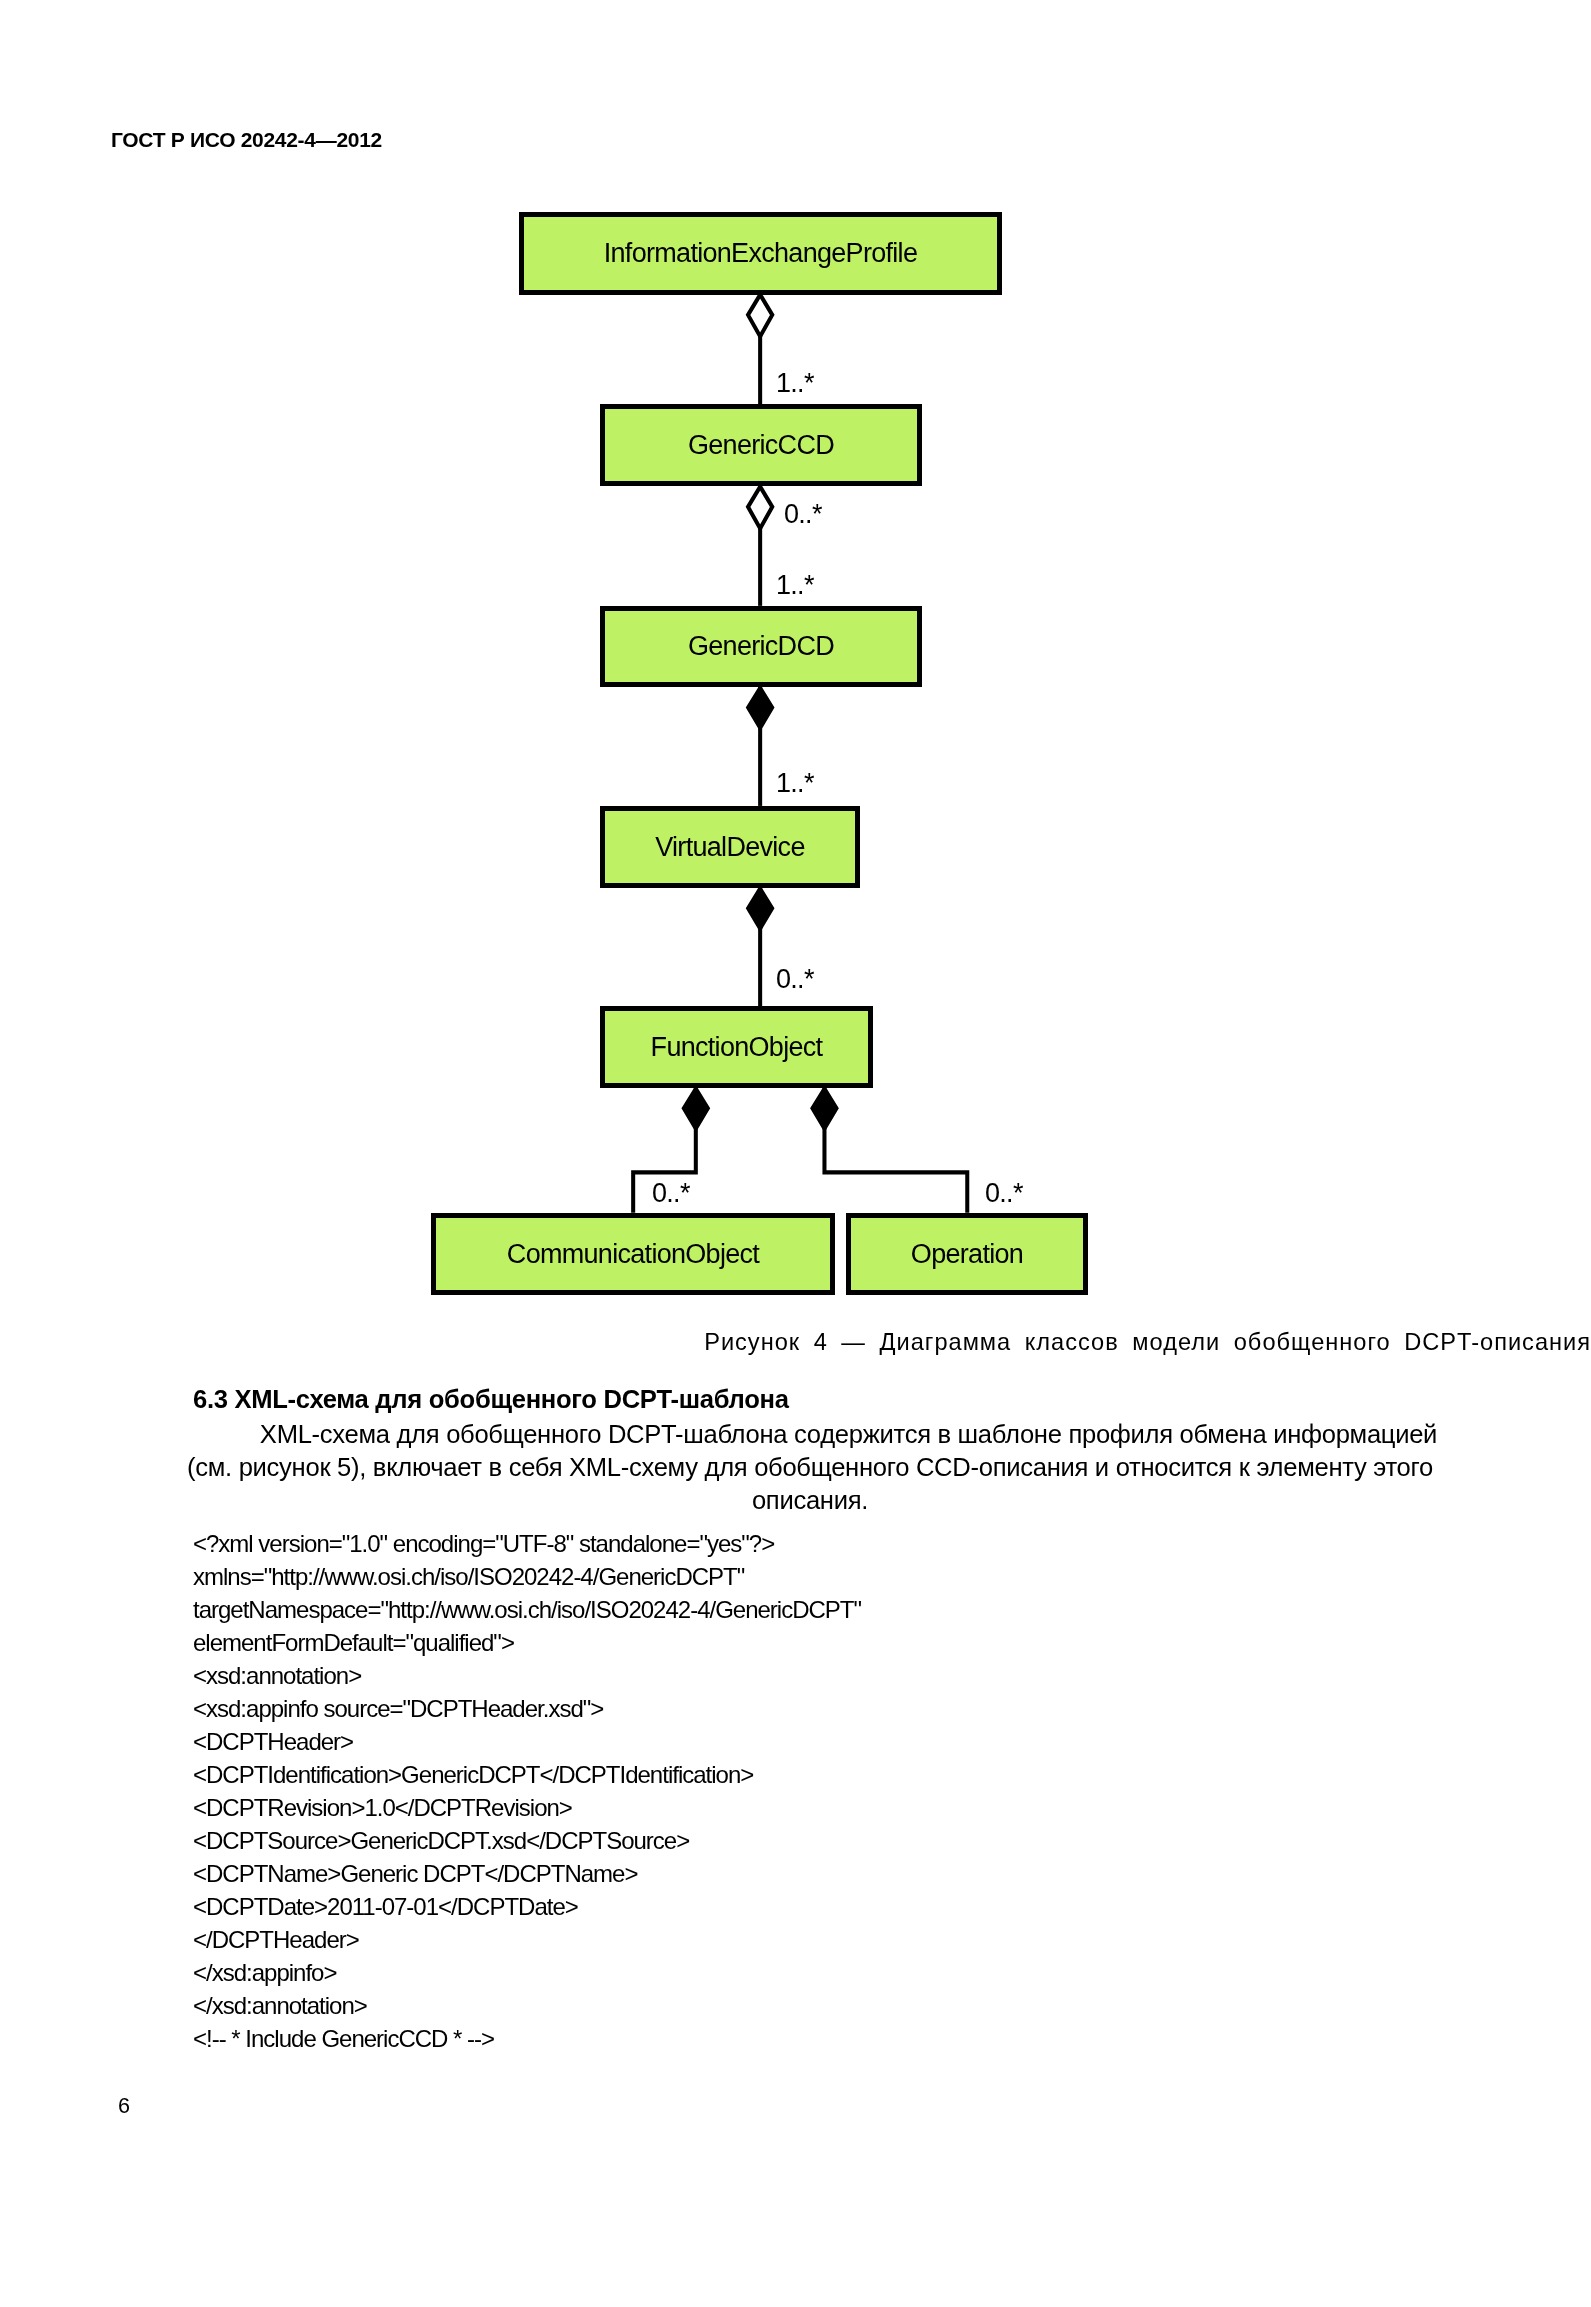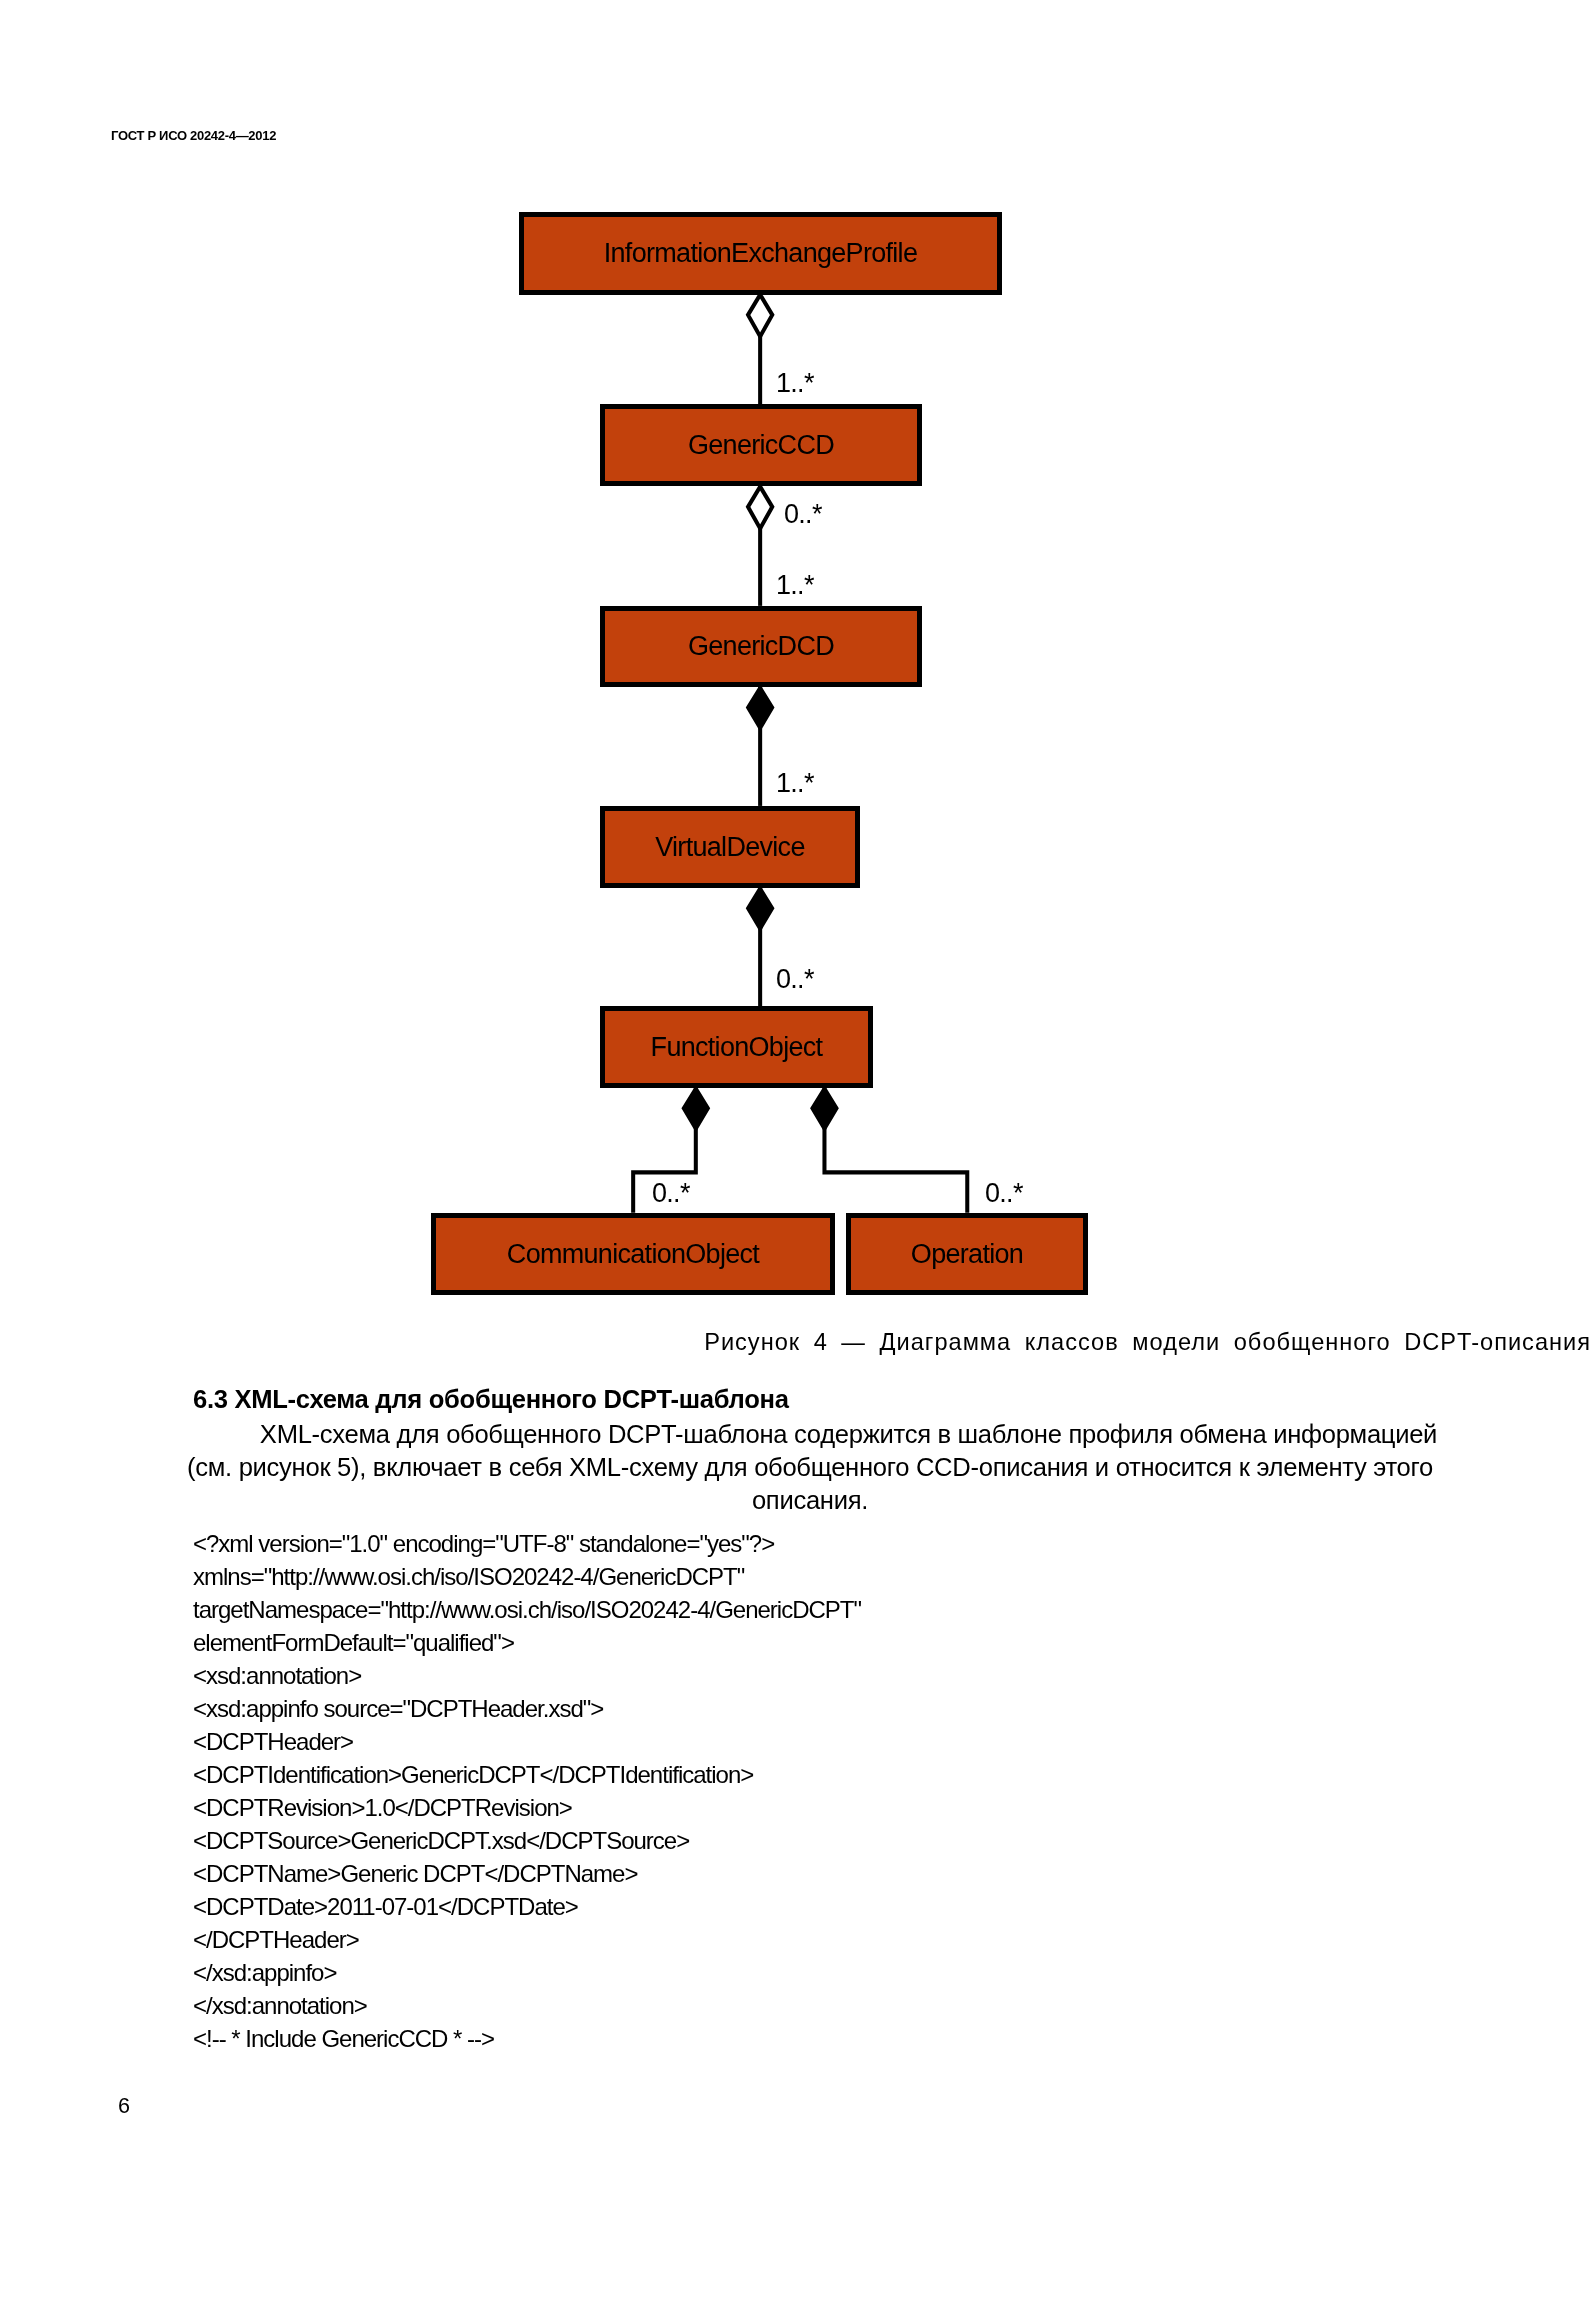--- a/index.html
+++ b/index.html
@@ -6,28 +6,28 @@
   #page{
     position:relative;
     width:1591px;height:2307px;
     background:#ffffff;
     font-family:"Liberation Sans","DejaVu Sans",sans-serif;
     color:#000;
     overflow:hidden;
   }
   #doc-header{
     position:absolute;left:111px;top:128px;
-    font-size:13px;font-weight:bold;letter-spacing:-0.3px;
+    font-size:21px;font-weight:bold;letter-spacing:-0.3px;
     white-space:nowrap;
   }
   
   #diagram-svg{position:absolute;left:0;top:0;z-index:1;}
   .clsbox{
     position:absolute;z-index:2;
-    box-sizing:border-box;border:5.4px solid #000;background:#c2410c;
+    box-sizing:border-box;border:5.4px solid #000;background:#bef264;
     display:flex;align-items:center;justify-content:center;
   }
   .clsbox span{
     font-size:27px;letter-spacing:-0.7px;white-space:nowrap;
   }
   #box-iep{left:519px;top:212px;width:483px;height:83px;}
   #box-ccd{left:600px;top:404px;width:322px;height:82px;}
   #box-dcd{left:600px;top:606px;width:322px;height:81px;}
   #box-vd {left:600px;top:806px;width:260px;height:82px;}
   #box-fo {left:600px;top:1006px;width:273px;height:82px;}

